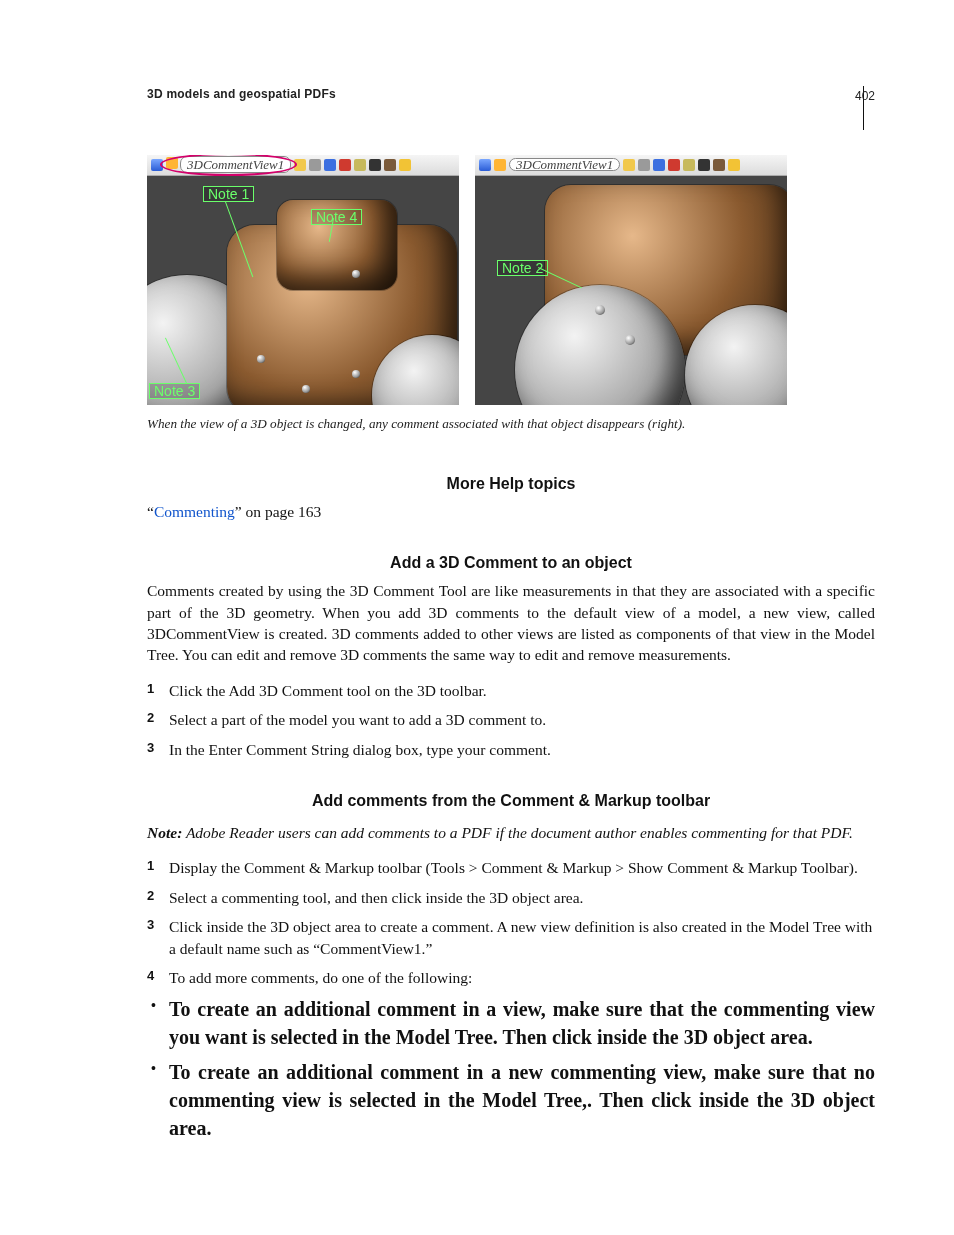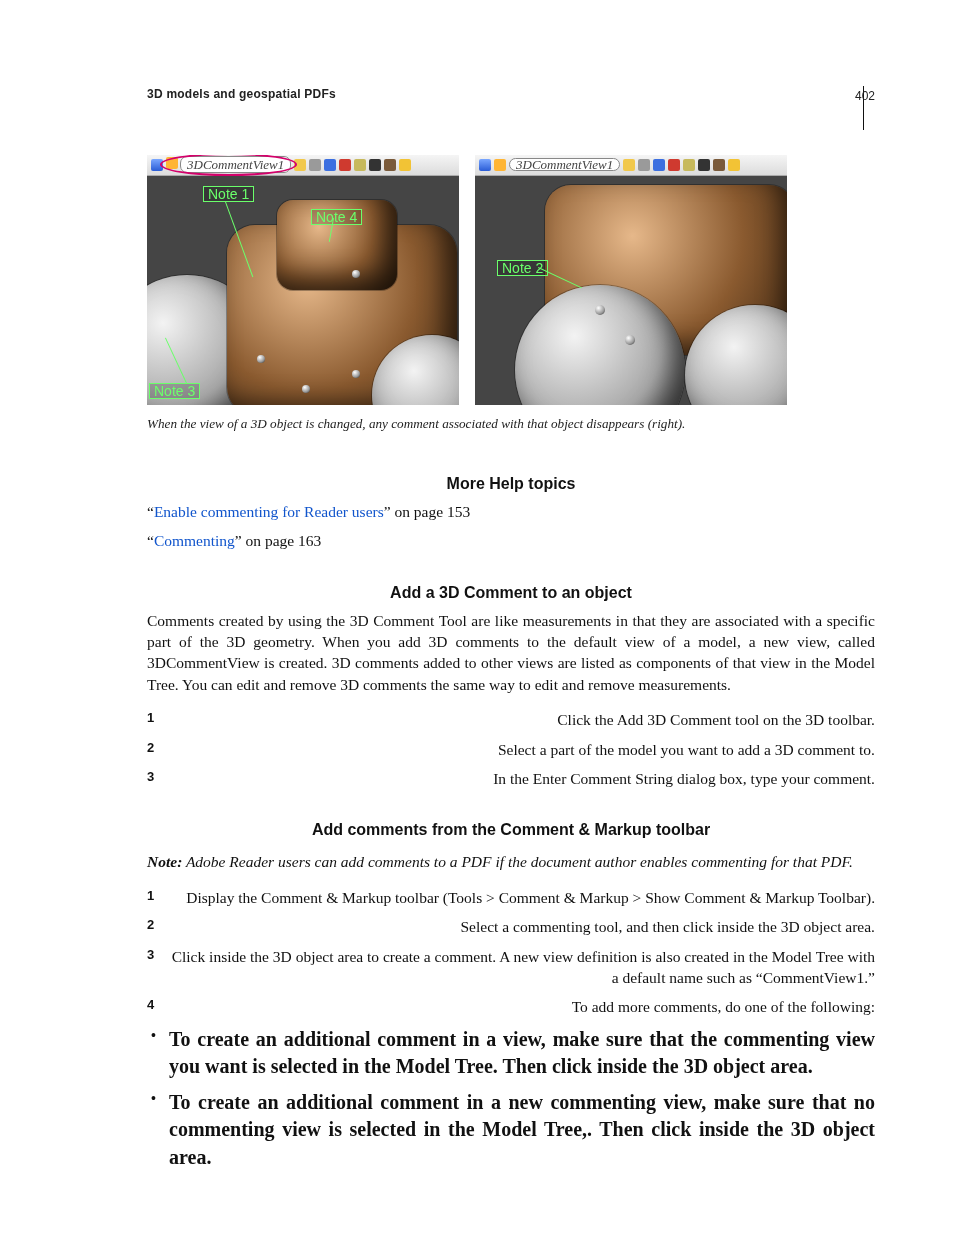--- a/index.html
+++ b/index.html
@@ -120,21 +120,20 @@
   .ref-line{font-size:15.5px;margin:2px 0 8px 0;}
   a.ref{color:#1155cc;text-decoration:none;}
   p.body{margin:6px 0 10px 0;font-size:15.5px;text-align:justify;}
   p.note{font-size:15.5px;margin:10px 0;}
   .note-label{font-style:italic;font-weight:700;}
   ol.steps{list-style:none;padding:0;margin:14px 0 8px 0;counter-reset:step;}
   ol.steps>li{
     position:relative;padding-left:22px;margin:8px 0;
     font-size:15.5px;
     counter-increment:step;
-    text-align:right;
   }
   ol.steps>li::before{
     content:counter(step);
     position:absolute;left:0;top:0;
     font-family:"Myriad Pro","Segoe UI",Arial,sans-serif;
     font-weight:700;font-size:13px;color:#111;
   }
   ul.bul{list-style:none;padding:0;margin:4px 0 0 0;}
   ul.bul>li{
     position:relative;padding-left:22px;margin:8px 0;font-size:20px;text-align:justify;font-weight:bold;
@@ -207,23 +206,20 @@
       <div class="bolt" style="left:150px;top:180px;width:10px;height:10px;"></div>
       <div class="note-tag" style="left:22px;top:105px;">Note 2</div>
       <div class="lead" style="left:63px;top:113px;height:48px;transform:rotate(-65deg);"></div>
     </div>
   </div>
   <div class="caption">When the view of a 3D object is changed, any comment associated with that object disappears (right).</div>
 
 
   <h4>More Help topics</h4>
   <div class="ref-line">
-    <span>“</span><a href="#" class="ref">Enable commenting for Reader users</a><span>” on page 153</span>
-  </div>
-  <div class="ref-line">
     <span>“</span><a href="#" class="ref">Commenting</a><span>” on page 163</span>
   </div>
 
   <h4 class="tight">Add a 3D Comment to an object</h4>
   <p class="body">Comments created by using the 3D Comment Tool are like measurements in that they are associated with a specific part of the 3D geometry. When you add 3D comments to the default view of a model, a new view, called 3DCommentView is created. 3D comments added to other views are listed as components of that view in the Model Tree. You can edit and remove 3D comments the same way to edit and remove measurements.</p>
   <ol class="steps">
     <li>Click the Add 3D Comment tool on the 3D toolbar.</li>
     <li>Select a part of the model you want to add a 3D comment to.</li>
     <li>In the Enter Comment String dialog box, type your comment.</li>
   </ol>

